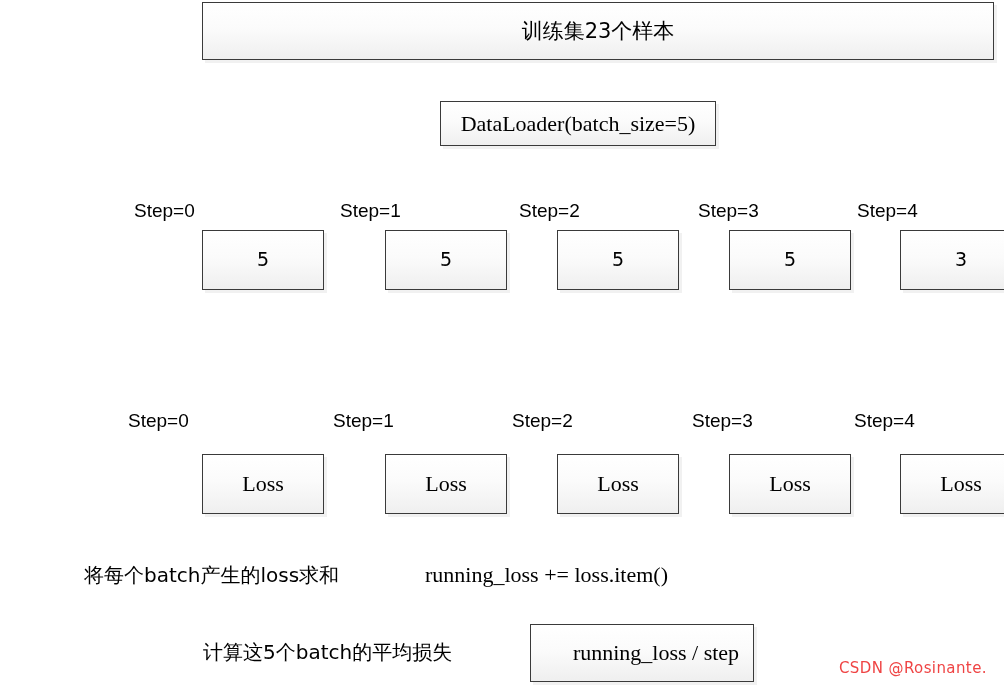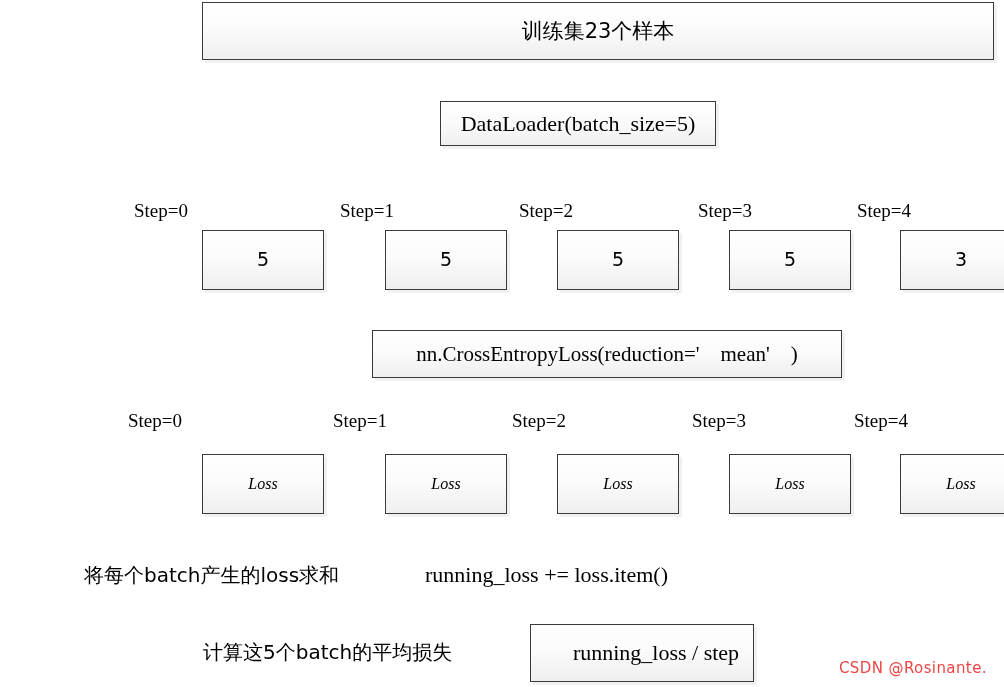--- a/index.html
+++ b/index.html
@@ -70,39 +70,38 @@
     width: 470px;
     height: 48px;
     font-size: 21px;
     font-family: "Liberation Serif", "DejaVu Serif", serif;
   }
 
   .loss-box {
     top: 454px;
     width: 122px;
     height: 60px;
-    font-size: 16px;
-    font-family: "Liberation Serif", "DejaVu Serif", serif;
-    font-style: italic;
+    font-size: 22px;
+    font-family: "Liberation Serif", "DejaVu Serif", serif;
   }
 
   #runningloss-box {
     left: 530px;
     top: 624px;
     width: 224px;
     height: 58px;
     font-size: 22px;
     font-family: "Liberation Serif", "DejaVu Serif", serif;
     padding-left: 28px;
   }
 
   
   .step-label {
     position: absolute;
-    font-family: Liberation Serif, serif;
+    font-family: Liberation Sans, sans-serif;
     font-size: 19px;
     white-space: nowrap;
     color: #000;
   }
   .steprow-1 { top: 200px; }
   .steprow-2 { top: 410px; }
 
   .cn-text {
     position: absolute;
     font-family: "DejaVu Sans", "Liberation Sans", sans-serif;
@@ -168,21 +167,20 @@
   <div class="step-label steprow-1" style="left:519px;">Step=2</div>
   <div class="step-label steprow-1" style="left:698px;">Step=3</div>
   <div class="step-label steprow-1" style="left:857px;">Step=4</div>
 
   <div class="box batch-box" style="left:202px;">5</div>
   <div class="box batch-box" style="left:385px;">5</div>
   <div class="box batch-box" style="left:557px;">5</div>
   <div class="box batch-box" style="left:729px;">5</div>
   <div class="box batch-box" style="left:900px;">3</div>
 
-  <div class="box" id="lossfn-box">nn.CrossEntropyLoss(reduction='　mean'　)</div>
 
   <div class="step-label steprow-2" style="left:128px;">Step=0</div>
   <div class="step-label steprow-2" style="left:333px;">Step=1</div>
   <div class="step-label steprow-2" style="left:512px;">Step=2</div>
   <div class="step-label steprow-2" style="left:692px;">Step=3</div>
   <div class="step-label steprow-2" style="left:854px;">Step=4</div>
 
 
   <div class="box loss-box" style="left:202px;">Loss</div>
   <div class="box loss-box" style="left:385px;">Loss</div>

